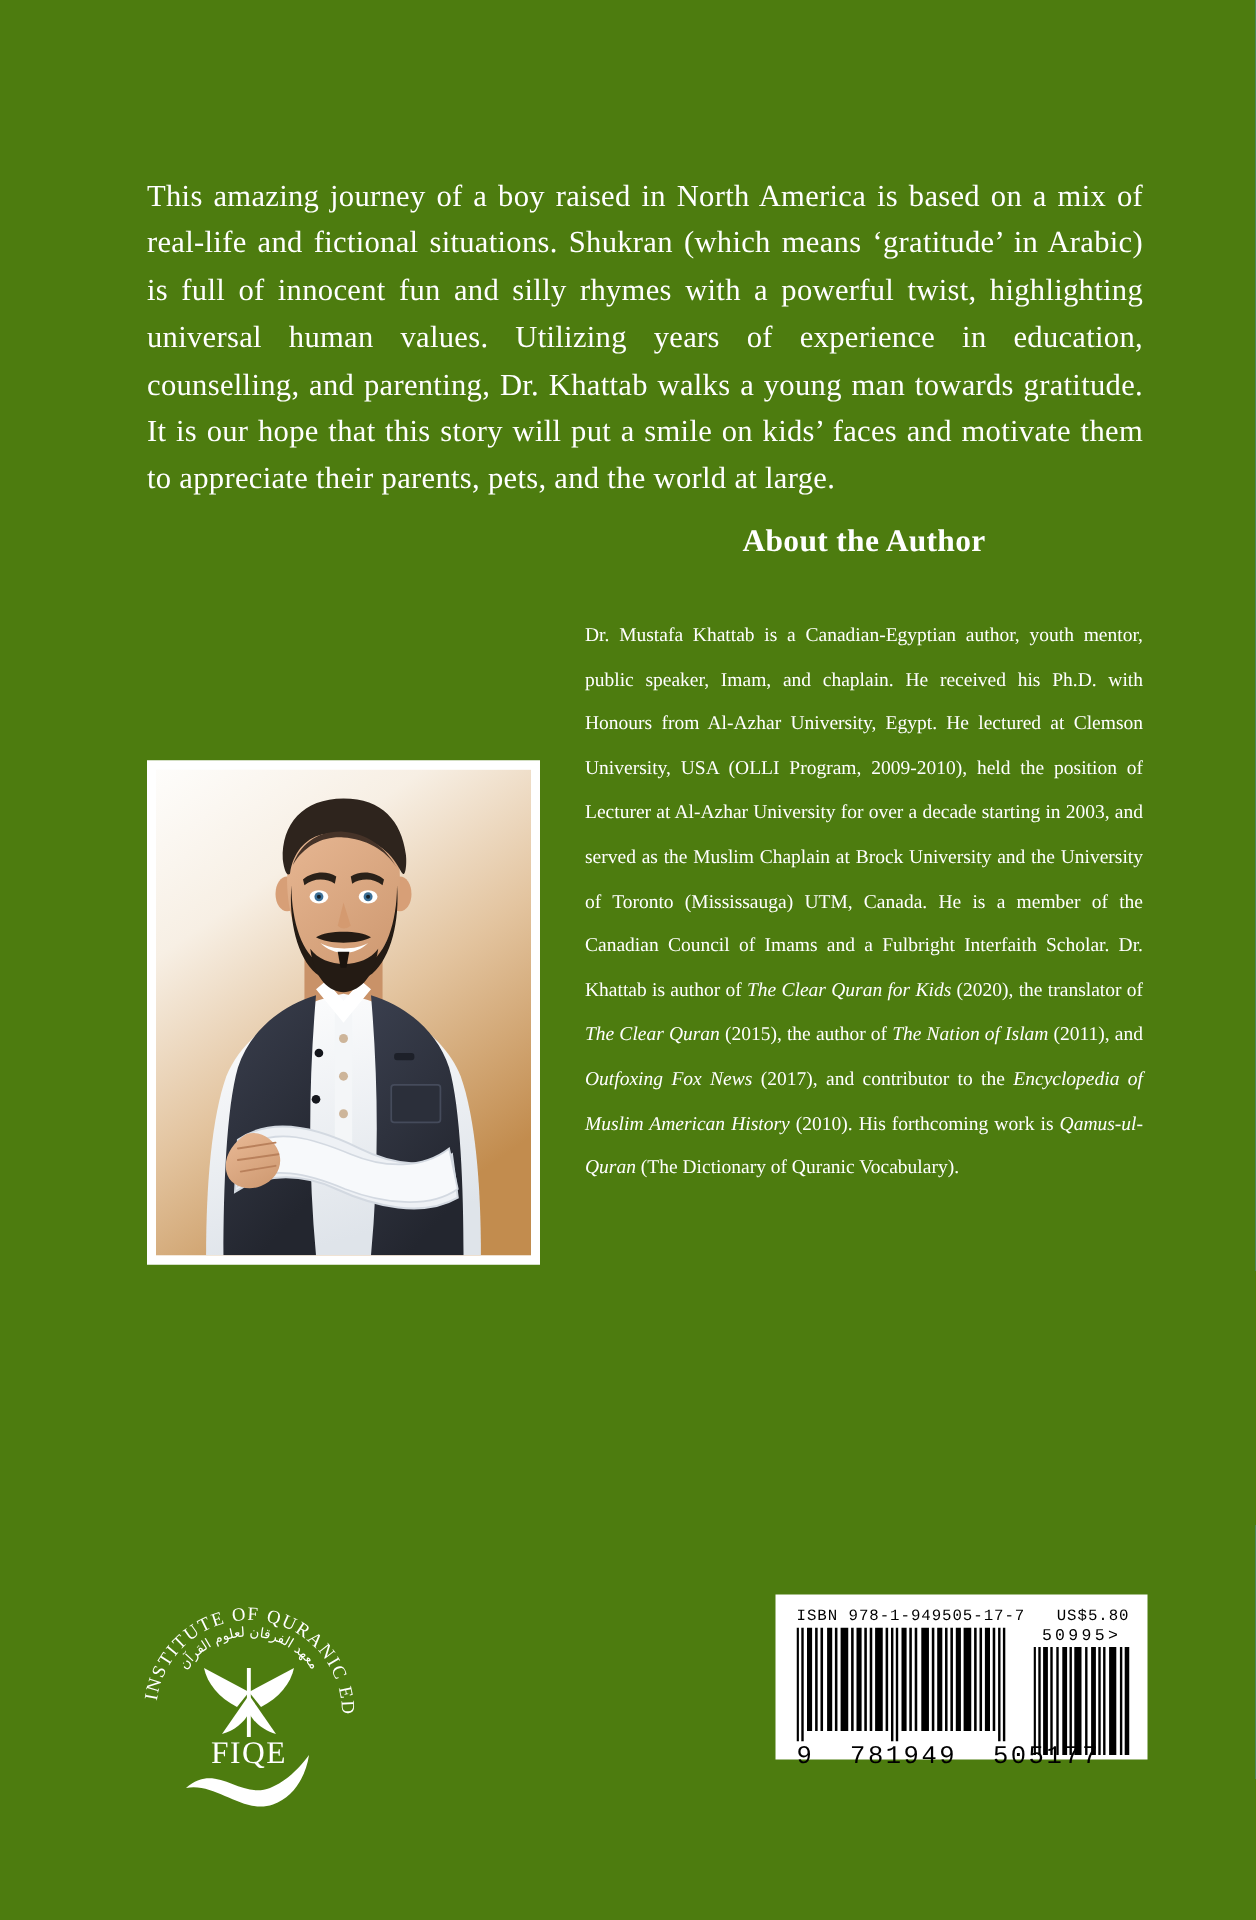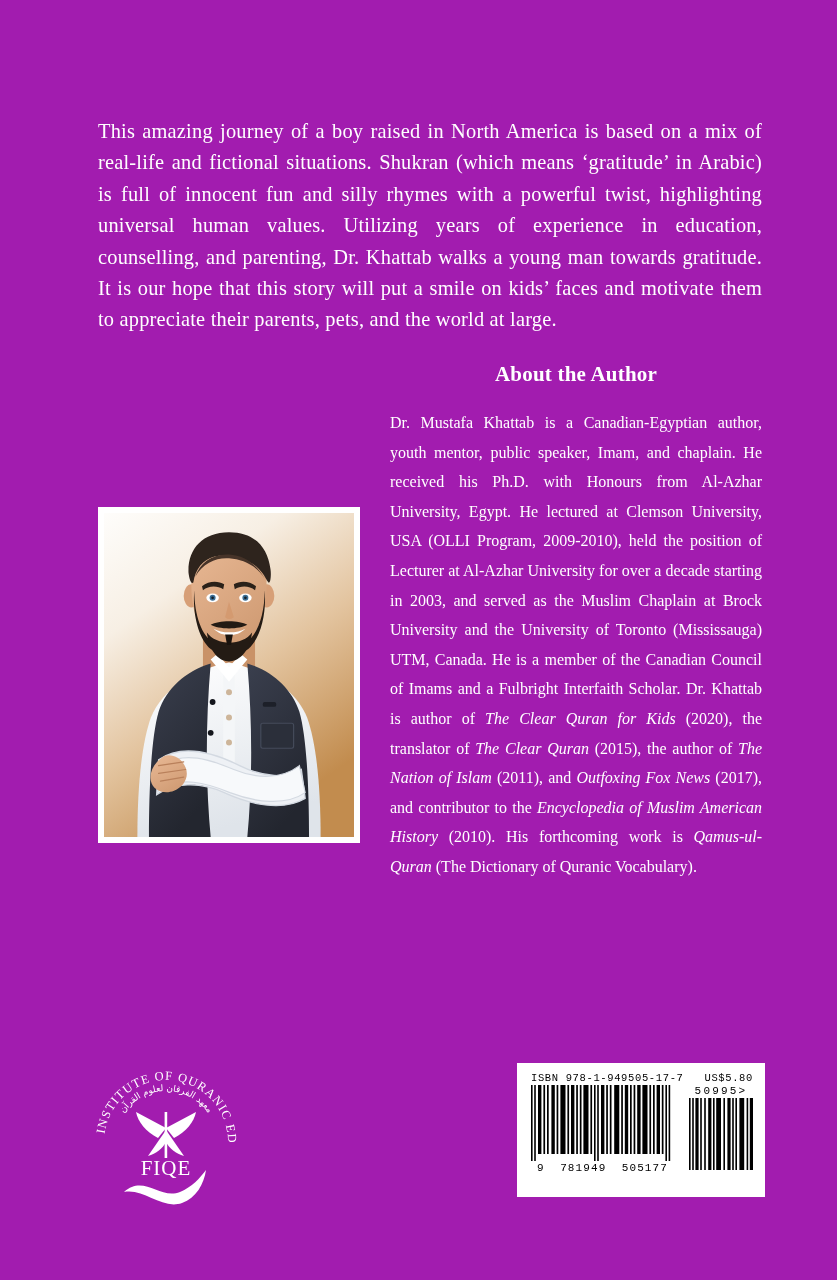--- a/index.html
+++ b/index.html
@@ -11,21 +11,21 @@
     height: 1280px;
     background: #4599d8;
     font-family: "Liberation Serif", serif;
     overflow: hidden;
     position: relative;
   }
 
   .cover {
     position: absolute;
     inset: 0;
-    background: #a21caf;
+    background: #4d7c0f;
   }
 
   
   .blurb {
     position: absolute;
     left: 98px;
     top: 116px;
     width: 664px;
     color: #ffffff;
     font-size: 20.4px;
@@ -60,35 +60,35 @@
     left: 0;
     top: 0;
     width: 100%;
     height: 100%;
   }
 
   
   .about-heading {
     position: absolute;
     left: 390px;
-    top: 362px;
+    top: 348px;
     width: 372px;
     text-align: center;
     color: #ffffff;
     font-size: 21px;
     font-weight: bold;
     letter-spacing: 0.01em;
   }
   .about-body {
     position: absolute;
     left: 390px;
     top: 408px;
     width: 372px;
     color: #ffffff;
-    font-size: 16px;
+    font-size: 13px;
     line-height: 29.6px;
     text-align: justify;
     text-justify: inter-word;
   }
   .about-body i { font-style: italic; }
 
   
   .logo {
     position: absolute;
     left: 88px;
@@ -96,21 +96,21 @@
     width: 156px;
     height: 156px;
   }
 
   
   .barcode-box {
     position: absolute;
     left: 517px;
     top: 1063px;
     width: 248px;
-    height: 134px;
+    height: 110px;
     background: #ffffff;
     box-sizing: border-box;
   }
   .barcode-inner {
     position: absolute;
     left: 14px;
     top: 9px;
     right: 12px;
     bottom: 8px;
   }
@@ -139,26 +139,25 @@
     font-family: "Liberation Mono", monospace;
     font-size: 11px;
     letter-spacing: 0.20em;
     color: #000;
     text-align: center;
     line-height: 12px;
     margin-bottom: 1px;
   }
   .bc-digits {
     font-family: "Liberation Mono", monospace;
-    font-size: 11px;
+    font-size: 17px;
     letter-spacing: 0.10em;
     color: #000;
     margin-top: 1px;
     white-space: pre;
-    text-align: center;
   }
 </style>
 </head>
 <body>
 
 <div class="cover">
 
   <div class="blurb">This amazing journey of a boy raised in North America is based on a mix of real-life and fictional situations. Shukran (which means ‘gratitude’ in Arabic) is full of innocent fun and silly rhymes with a powerful twist, highlighting universal human values. Utilizing years of experience in education, counselling, and parenting, Dr. Khattab walks a young man towards gratitude. It is our hope that this story will put a smile on kids’ faces and motivate them to appreciate their parents, pets, and the world at large.</div>
 
   <div class="author-photo-frame">

